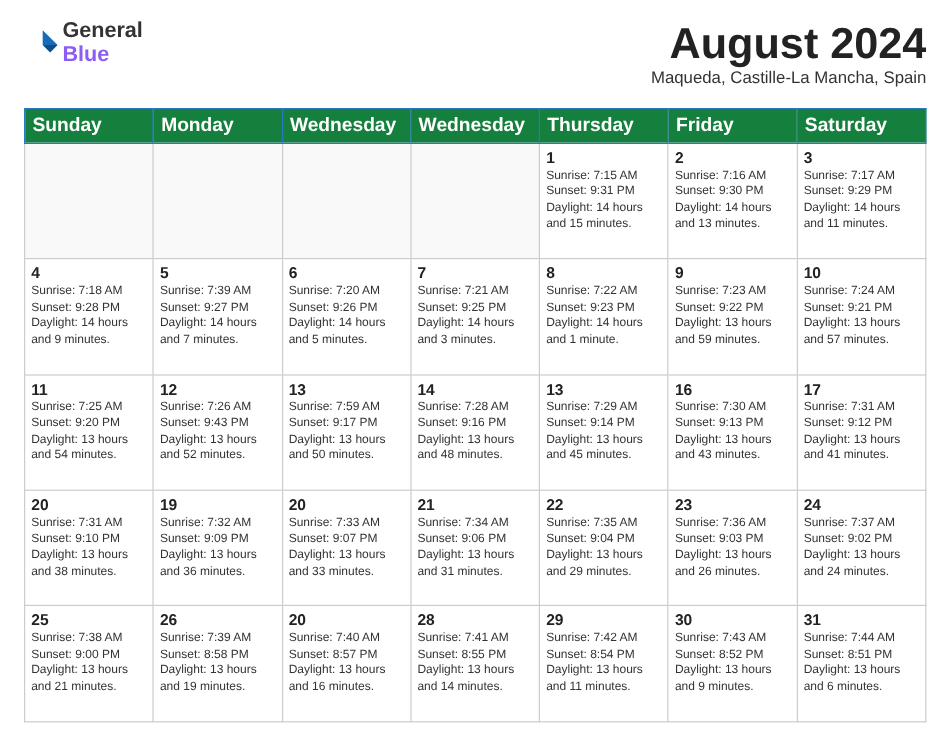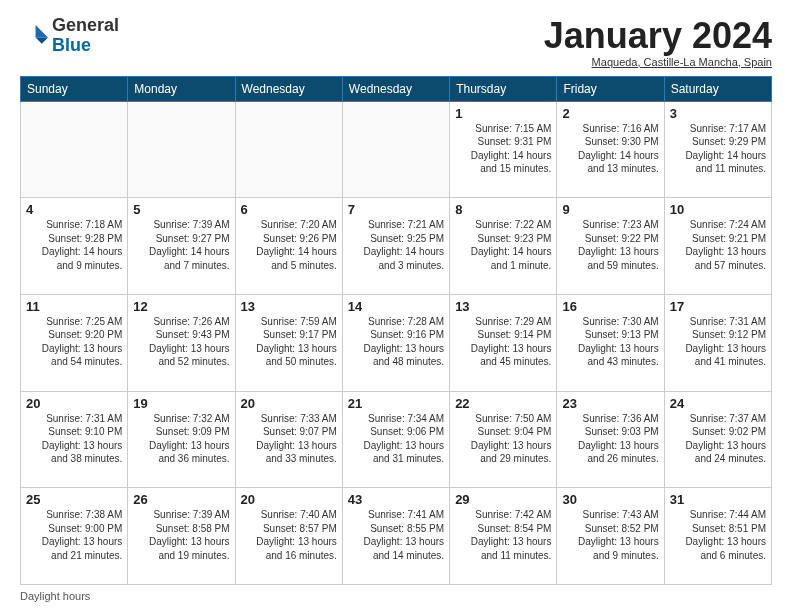--- a/index.html
+++ b/index.html
@@ -14,66 +14,65 @@
       width: 792px;
       height: 612px;
       padding: 16px 20px 10px 20px;
       display: flex;
       flex-direction: column;
     }
     .header {
       display: flex;
       align-items: flex-start;
       justify-content: space-between;
-      margin-bottom: 8px;
+      margin-bottom: 18px;
     }
     .logo {
       display: flex;
       align-items: center;
       gap: 4px;
     }
     .logo-text {
       font-size: 18px;
       font-weight: bold;
       line-height: 1.1;
     }
     .logo-text .general { color: #333; }
-    .logo-text .blue { color: #0369a1; }
+    .logo-text .blue { color: #8b5cf6; }
     .logo-icon {
       width: 28px;
       height: 28px;
     }
     .title-block {
       text-align: right;
     }
     .month-title {
       font-size: 36px;
       font-weight: bold;
       color: #222;
       line-height: 1.1;
     }
     .subtitle {
-      font-size: 11px;
+      font-size: 14px;
       color: #333;
       font-weight: normal;
-      text-decoration: underline;
     }
     .calendar {
       flex: 1;
       border-collapse: collapse;
       width: 100%;
       font-size: 10.5px;
     }
     .calendar th {
-      background: #0c4a6e;
+      background: #15803d;
       color: #fff;
       text-align: left;
       padding: 5px 6px;
-      font-size: 12px;
-      font-weight: normal;
+      font-size: 16px;
+      font-weight: bold;
       border: 1px solid #2879c0;
     }
     .calendar td {
       border: 1px solid #ccc;
       vertical-align: top;
       padding: 4px 5px;
       width: calc(100% / 7);
       height: 82px;
     }
     .calendar td.empty {
@@ -86,21 +85,20 @@
       font-weight: bold;
       font-size: 13px;
       color: #222;
       display: block;
       margin-bottom: 1px;
     }
     .day-info {
       color: #333;
       font-size: 10px;
       line-height: 1.35;
-      text-align: right;
     }
     .footer-note {
       font-size: 11px;
       color: #555;
       margin-top: 5px;
       text-align: left;
     }
   </style>
 </head>
 <body>
@@ -111,21 +109,21 @@
       <svg class="logo-icon" viewBox="0 0 36 36">
         <polygon points="20,4 36,20 20,20" fill="#1a6bb5"></polygon>
         <polygon points="20,20 36,20 28,28" fill="#0d4d8a"></polygon>
       </svg>
       <div class="logo-text">
         <span class="general">General</span><br>
         <span class="blue">Blue</span>
       </div>
     </div>
     <div class="title-block">
-      <div class="month-title">January 2024</div>
+      <div class="month-title">August 2024</div>
       <div class="subtitle">Maqueda, Castille-La Mancha, Spain</div>
     </div>
   </div>
 
   <table class="calendar">
     <thead>
       <tr>
       <th>Sunday</th>
           <th>Monday</th>
           <th>Wednesday</th>
@@ -289,21 +287,21 @@
           </td>
           <td class="has-data">
             <span class="day-number">21</span>
             <div class="day-info">Sunrise: 7:34 AM
 Sunset: 9:06 PM
 Daylight: 13 hours
 and 31 minutes.</div>
           </td>
           <td class="has-data">
             <span class="day-number">22</span>
-            <div class="day-info">Sunrise: 7:50 AM
+            <div class="day-info">Sunrise: 7:35 AM
 Sunset: 9:04 PM
 Daylight: 13 hours
 and 29 minutes.</div>
           </td>
           <td class="has-data">
             <span class="day-number">23</span>
             <div class="day-info">Sunrise: 7:36 AM
 Sunset: 9:03 PM
 Daylight: 13 hours
 and 26 minutes.</div>
@@ -332,21 +330,21 @@
 and 19 minutes.</div>
           </td>
           <td class="has-data">
             <span class="day-number">20</span>
             <div class="day-info">Sunrise: 7:40 AM
 Sunset: 8:57 PM
 Daylight: 13 hours
 and 16 minutes.</div>
           </td>
           <td class="has-data">
-            <span class="day-number">43</span>
+            <span class="day-number">28</span>
             <div class="day-info">Sunrise: 7:41 AM
 Sunset: 8:55 PM
 Daylight: 13 hours
 and 14 minutes.</div>
           </td>
           <td class="has-data">
             <span class="day-number">29</span>
             <div class="day-info">Sunrise: 7:42 AM
 Sunset: 8:54 PM
 Daylight: 13 hours
@@ -363,16 +361,13 @@
             <span class="day-number">31</span>
             <div class="day-info">Sunrise: 7:44 AM
 Sunset: 8:51 PM
 Daylight: 13 hours
 and 6 minutes.</div>
           </td>
         </tr>
       </tbody>
   </table>
 
-  <div class="footer-note">
-    <span>Daylight hours</span>
-  </div>
 </div>
 
 </body></html>

